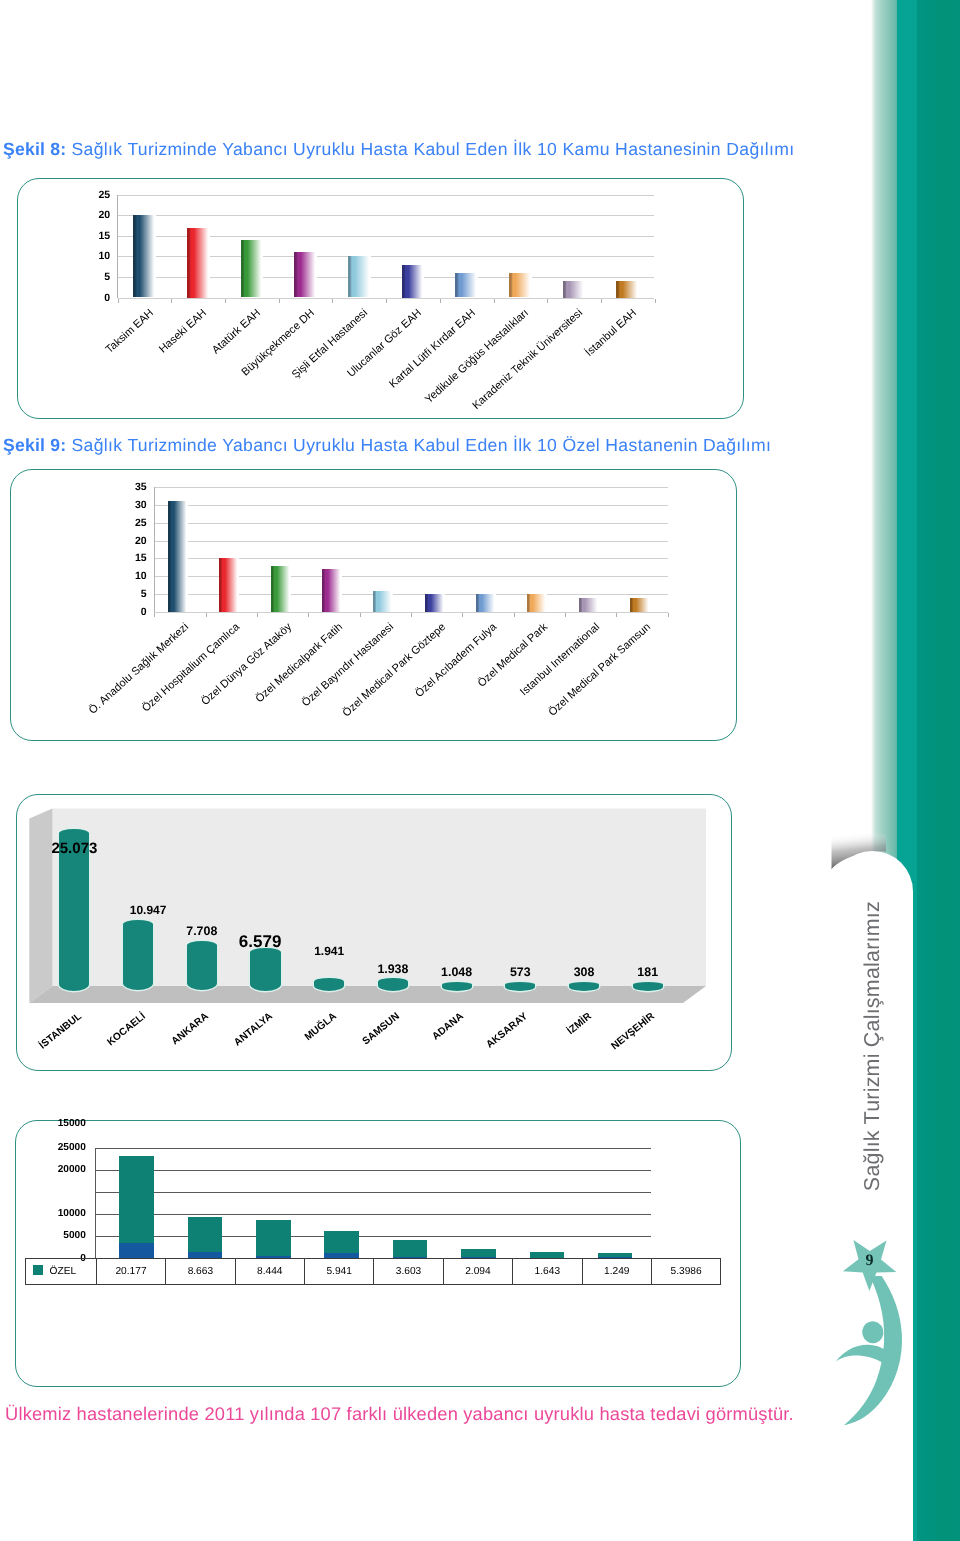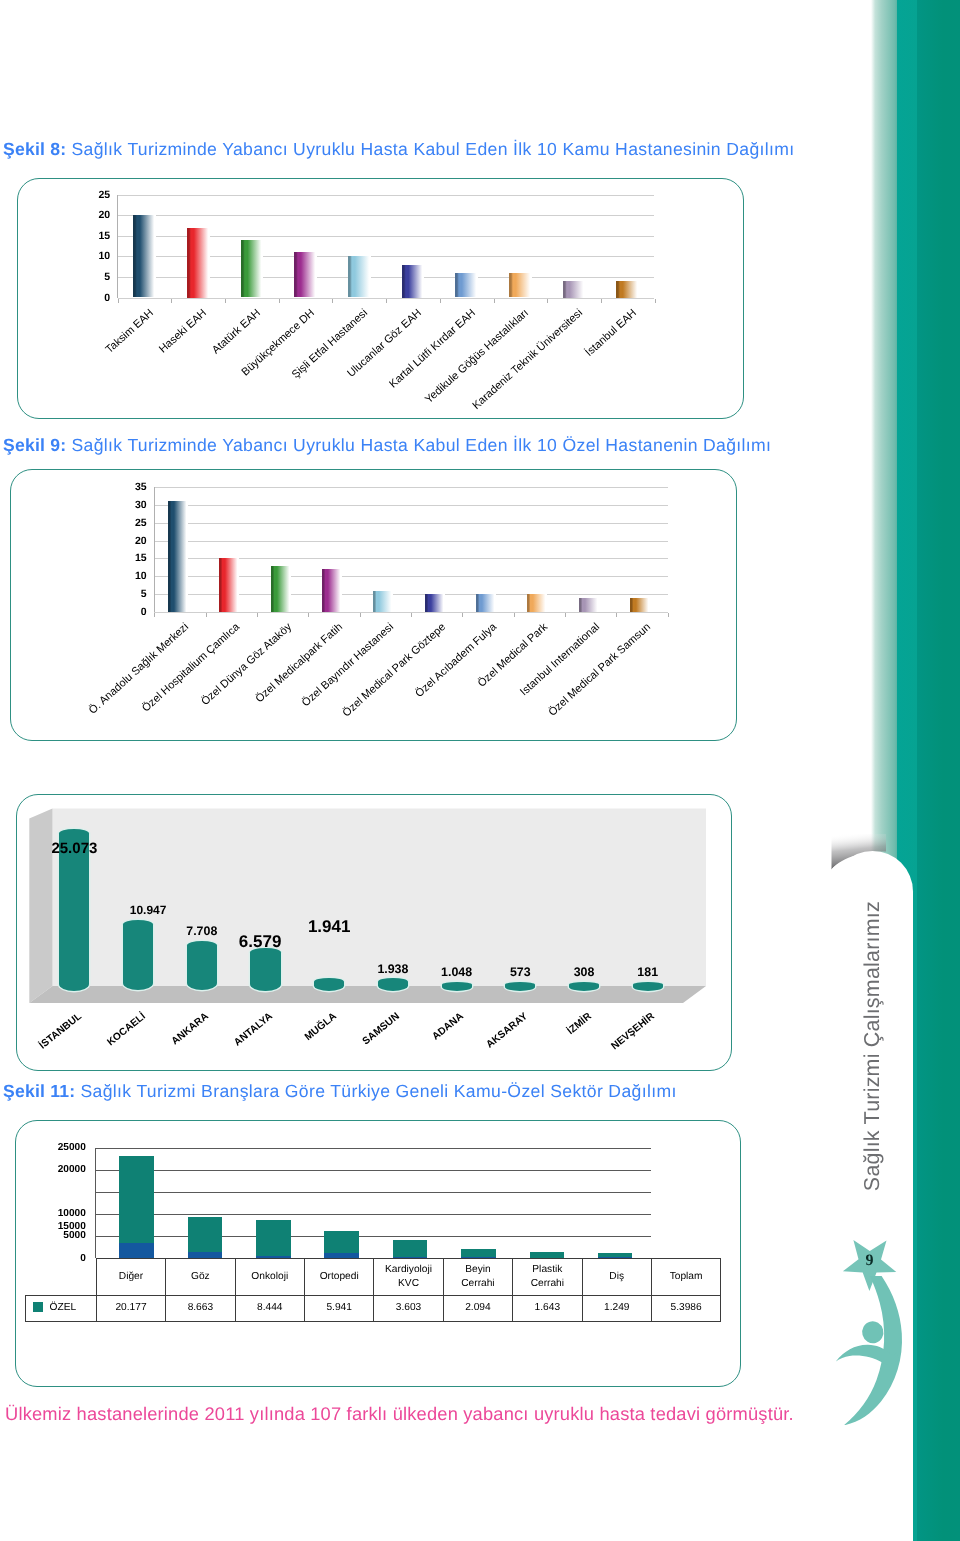--- a/index.html
+++ b/index.html
@@ -95,21 +95,20 @@
       L898.4,1357.8
       C894.6,1364.5 888.0,1366.0 882.5,1362.8
       C872.5,1356.8 860.0,1354.5 849.5,1356.0
       C844.5,1356.8 839.8,1358.6 835.8,1361.5
       Z"></path>
  <ellipse cx="872.8" cy="1332.3" rx="10.6" ry="11.0" transform="rotate(-15 872.8 1332.3)" fill="#70c2b6"></ellipse>
 </svg>
 <div id="page-num">9</div>
 <div class="cap" style="left:3px;top:138px"><span class="lb">Şekil 8:</span> <span>Sağlık Turizminde Yabancı Uyruklu Hasta Kabul Eden İlk 10 Kamu Hastanesinin Dağılımı</span></div>
 <div class="cap" style="left:3px;top:434px"><span class="lb">Şekil 9:</span> <span>Sağlık Turizminde Yabancı Uyruklu Hasta Kabul Eden İlk 10 Özel Hastanenin Dağılımı</span></div>
-<div class="cap" style="left:3px;top:1080px"><span class="lb">Şekil 11:</span> <span>Sağlık Turizmi Branşlara Göre Türkiye Geneli Kamu-Özel Sektör Dağılımı</span></div>
 <div class="frame" style="left:16.9px;top:178.1px;width:727.1px;height:241.4px"></div>
 <div class="frame" style="left:9.5px;top:469.0px;width:727.2px;height:271.6px"></div>
 <div class="frame" style="left:16.0px;top:794.2px;width:716.3px;height:276.5px"></div>
 <div class="frame" style="left:14.6px;top:1119.5px;width:726.4px;height:267.5px"></div>
 <div>
   <div class="gl" style="left:117.7px;top:297.5px;width:536.8px"></div>
   <div class="ylab" style="left:88.2px;top:291.5px;width:22px">0</div>
   <div class="gl" style="left:117.7px;top:276.9px;width:536.8px"></div>
   <div class="ylab" style="left:88.2px;top:270.9px;width:22px">5</div>
   <div class="gl" style="left:117.7px;top:256.3px;width:536.8px"></div>
@@ -211,21 +210,21 @@
 <div>
   <div class="bar" style="left:59.3px;top:828.5px;width:30.2px;height:162.0px;background:#17867a;border-radius:15.1px 15.1px 15.1px 15.1px / 4.5px 4.5px 7.0px 7.0px;box-shadow:0 0 0 1.4px #dcf0ec"></div>
   <div class="vlab" style="left:39.3px;top:840px;width:70.2px;font-size:15px">25.073</div>
   <div class="bar" style="left:123.0px;top:919.8px;width:30.2px;height:70.7px;background:#17867a;border-radius:15.1px 15.1px 15.1px 15.1px / 4.5px 4.5px 7.0px 7.0px;box-shadow:0 0 0 1.4px #dcf0ec"></div>
   <div class="vlab" style="left:113px;top:903.3px;width:70.2px;font-size:12px">10.947</div>
   <div class="bar" style="left:186.7px;top:940.7px;width:30.2px;height:49.8px;background:#17867a;border-radius:15.1px 15.1px 15.1px 15.1px / 4.5px 4.5px 7.0px 7.0px;box-shadow:0 0 0 1.4px #dcf0ec"></div>
   <div class="vlab" style="left:166.7px;top:924.2px;width:70.2px;font-size:12.4px">7.708</div>
   <div class="bar" style="left:250.4px;top:948.0px;width:30.2px;height:42.5px;background:#17867a;border-radius:15.1px 15.1px 15.1px 15.1px / 4.5px 4.5px 7.0px 7.0px;box-shadow:0 0 0 1.4px #dcf0ec"></div>
   <div class="vlab" style="left:225px;top:931.5px;width:70.2px;font-size:17px">6.579</div>
   <div class="bar" style="left:314.1px;top:978.0px;width:30.2px;height:12.5px;background:#17867a;border-radius:15.1px 15.1px 15.1px 15.1px / 3.8px 3.8px 5.6px 5.6px;box-shadow:0 0 0 1.4px #dcf0ec"></div>
-  <div class="vlab" style="left:294.1px;top:917px;width:70.2px;font-size:17px">1.941</div>
+  <div class="vlab" style="left:294.1px;top:944px;width:70.2px;font-size:12px">1.941</div>
   <div class="bar" style="left:377.8px;top:978.0px;width:30.2px;height:12.5px;background:#17867a;border-radius:15.1px 15.1px 15.1px 15.1px / 3.8px 3.8px 5.6px 5.6px;box-shadow:0 0 0 1.4px #dcf0ec"></div>
   <div class="vlab" style="left:357.8px;top:961.5px;width:70.2px;font-size:12.4px">1.938</div>
   <div class="bar" style="left:441.5px;top:981.5px;width:30.2px;height:9.0px;background:#17867a;border-radius:15.1px 15.1px 15.1px 15.1px / 2.7px 2.7px 4.0px 4.0px;box-shadow:0 0 0 1.4px #dcf0ec"></div>
   <div class="vlab" style="left:421.5px;top:965.0px;width:70.2px;font-size:12.4px">1.048</div>
   <div class="bar" style="left:505.2px;top:981.5px;width:30.2px;height:9.0px;background:#17867a;border-radius:15.1px 15.1px 15.1px 15.1px / 2.7px 2.7px 4.0px 4.0px;box-shadow:0 0 0 1.4px #dcf0ec"></div>
   <div class="vlab" style="left:485.2px;top:965.0px;width:70.2px;font-size:12.4px">573</div>
   <div class="bar" style="left:568.9px;top:981.5px;width:30.2px;height:9.0px;background:#17867a;border-radius:15.1px 15.1px 15.1px 15.1px / 2.7px 2.7px 4.0px 4.0px;box-shadow:0 0 0 1.4px #dcf0ec"></div>
   <div class="vlab" style="left:548.9px;top:965.0px;width:70.2px;font-size:12.4px">308</div>
   <div class="bar" style="left:632.6px;top:981.5px;width:30.2px;height:9.0px;background:#17867a;border-radius:15.1px 15.1px 15.1px 15.1px / 2.7px 2.7px 4.0px 4.0px;box-shadow:0 0 0 1.4px #dcf0ec"></div>
   <div class="vlab" style="left:612.6px;top:965.0px;width:70.2px;font-size:12.4px">181</div>
@@ -241,21 +240,21 @@
   <div class="xlab" style="left:650.2px;top:1011.0px;font-weight:bold;font-size:10.2px;transform:translate(-100%,0) rotate(-39deg);transform-origin:100% 0">NEVŞEHİR</div>
 </div>
 <div>
   <div class="gl" style="left:95.8px;top:1258.0px;width:555.1px;background:#595959"></div>
   <div class="ylab" style="left:41.8px;top:1252.5px;width:44px;font-weight:bold;font-size:10.1px">0</div>
   <div class="gl" style="left:95.8px;top:1235.9px;width:555.1px;background:#595959"></div>
   <div class="ylab" style="left:41.8px;top:1230.4px;width:44px;font-weight:bold;font-size:10.1px">5000</div>
   <div class="gl" style="left:95.8px;top:1213.8px;width:555.1px;background:#595959"></div>
   <div class="ylab" style="left:41.8px;top:1208.3px;width:44px;font-weight:bold;font-size:10.1px">10000</div>
   <div class="gl" style="left:95.8px;top:1191.7px;width:555.1px;background:#595959"></div>
-  <div class="ylab" style="left:41.8px;top:1221px;width:44px;font-weight:bold;font-size:10.1px">15000</div>
+  <div class="ylab" style="left:41.8px;top:1118px;width:44px;font-weight:bold;font-size:10.1px">15000</div>
   <div class="gl" style="left:95.8px;top:1169.6px;width:555.1px;background:#595959"></div>
   <div class="ylab" style="left:41.8px;top:1164.1px;width:44px;font-weight:bold;font-size:10.1px">20000</div>
   <div class="gl" style="left:95.8px;top:1147.5px;width:555.1px;background:#595959"></div>
   <div class="ylab" style="left:41.8px;top:1142.0px;width:44px;font-weight:bold;font-size:10.1px">25000</div>
   <div class="ax" style="left:95.3px;top:1147.5px;width:1px;height:110.5px;background:#595959"></div>
   <div class="bar" style="left:119.4px;top:1156.3px;width:34.5px;height:101.7px;background:#0f8174"></div>
   <div class="bar" style="left:119.4px;top:1242.5px;width:34.5px;height:15.5px;background:#14589f"></div>
   <div class="bar" style="left:187.8px;top:1216.5px;width:34.5px;height:41.5px;background:#0f8174"></div>
   <div class="bar" style="left:187.8px;top:1251.6px;width:34.5px;height:6.4px;background:#14589f"></div>
   <div class="bar" style="left:256.1px;top:1220.4px;width:34.5px;height:37.6px;background:#0f8174"></div>
@@ -278,35 +277,20 @@
         <col style="width:69.4px">
         <col style="width:69.4px">
         <col style="width:69.4px">
         <col style="width:69.4px">
         <col style="width:69.4px">
         <col style="width:69.4px">
         <col style="width:69.4px">
         <col style="width:69.4px">
       </colgroup>
 <tbody>
-        <tr>
-          <td style="border:none;height:36.2px"></td>
-          <td>Diğer</td>
-          <td>Göz</td>
-          <td>Onkoloji</td>
-          <td>Ortopedi</td>
-          <td>Kardiyoloji
-KVC</td>
-          <td>Beyin
-Cerrahi</td>
-          <td>Plastik
-Cerrahi</td>
-          <td>Diş</td>
-          <td>Toplam</td>
-        </tr>
 <tr>
           <td style="text-align:left;padding-left:7.2px;height:25.2px"><span class="swatch" style="background:#0f8174"></span><span>ÖZEL</span></td>
           <td>20.177</td>
           <td>8.663</td>
           <td>8.444</td>
           <td>5.941</td>
           <td>3.603</td>
           <td>2.094</td>
           <td>1.643</td>
           <td>1.249</td>

